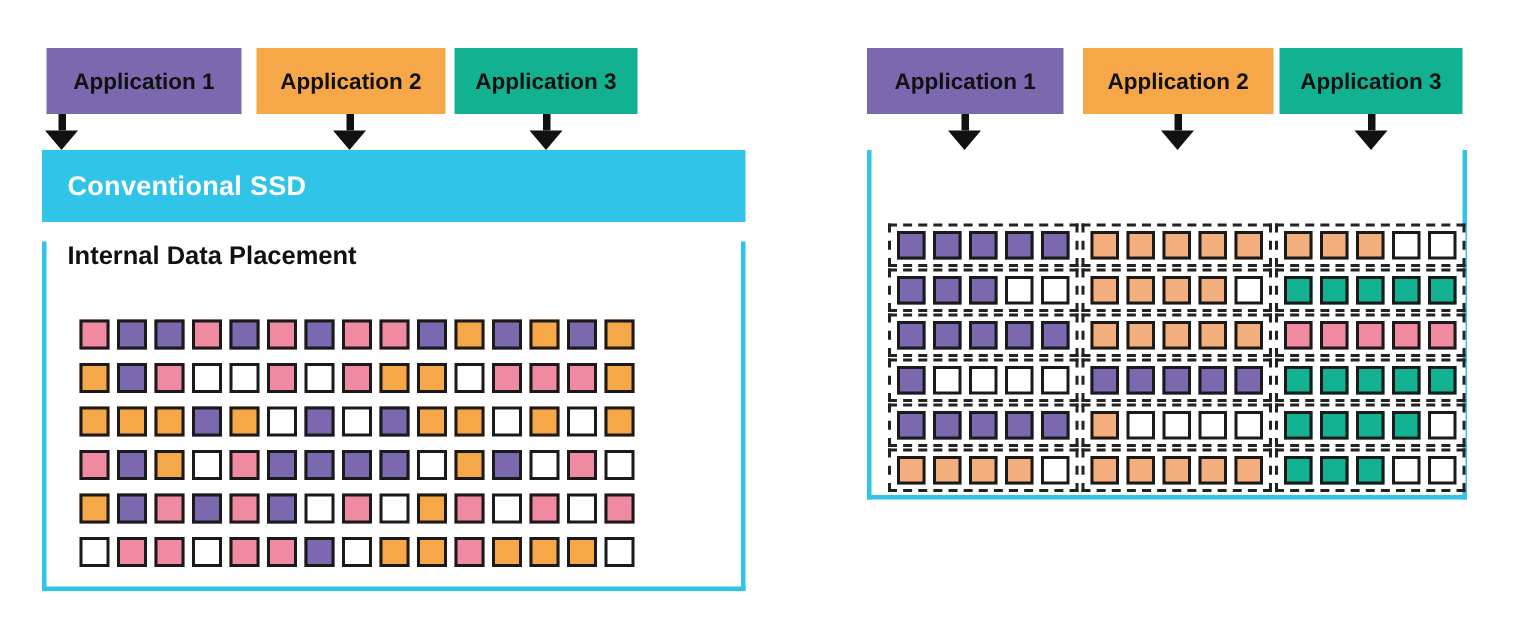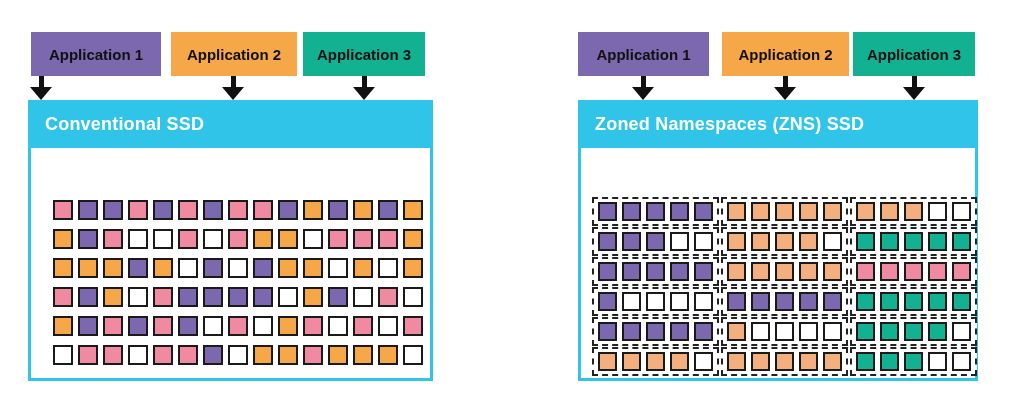--- a/index.html
+++ b/index.html
@@ -69,25 +69,26 @@
     </div>
   <div class="arrow" style="left:221px;">
       <div class="arrow-stem"></div>
       <div class="arrow-head"></div>
     </div>
   <div class="arrow" style="left:352px;">
       <div class="arrow-stem"></div>
       <div class="arrow-head"></div>
     </div>
 
-  <div class="ssd" style="left:28px;width:405px;">
+  <div class="ssd" style="left:28px;width:469px;">
     <div class="ssd-header" style="background: rgb(48, 196, 232);">
       <span>Conventional SSD</span>
     </div>
     <div class="ssd-body">
+      <div class="body-title">Internal Data Placement</div>
       <div class="grid">
           <div class="grid-row">
             <span class="sq" style="background: rgb(239, 138, 160);"></span>
             <span class="sq" style="background: rgb(123, 104, 174);"></span>
             <span class="sq" style="background: rgb(123, 104, 174);"></span>
             <span class="sq" style="background: rgb(239, 138, 160);"></span>
             <span class="sq" style="background: rgb(123, 104, 174);"></span>
             <span class="sq" style="background: rgb(239, 138, 160);"></span>
             <span class="sq" style="background: rgb(123, 104, 174);"></span>
             <span class="sq" style="background: rgb(239, 138, 160);"></span>
@@ -205,23 +206,20 @@
   <div class="arrow" style="left:773px;">
       <div class="arrow-stem"></div>
       <div class="arrow-head"></div>
     </div>
   <div class="arrow" style="left:902px;">
       <div class="arrow-stem"></div>
       <div class="arrow-head"></div>
     </div>
 
   <div class="ssd" style="left:578px;width:400px;">
-    <div class="ssd-header" style="background: rgb(48, 196, 232);">
-      <span>Zoned Namespaces (ZNS) SSD</span>
-    </div>
     <div class="ssd-body">
       <div class="zone-grid">
           <div class="zone-row">
             <span class="zone">
               <span class="sq" style="background: rgb(123, 104, 174);"></span>
               <span class="sq" style="background: rgb(123, 104, 174);"></span>
               <span class="sq" style="background: rgb(123, 104, 174);"></span>
               <span class="sq" style="background: rgb(123, 104, 174);"></span>
               <span class="sq" style="background: rgb(123, 104, 174);"></span>
             </span>

